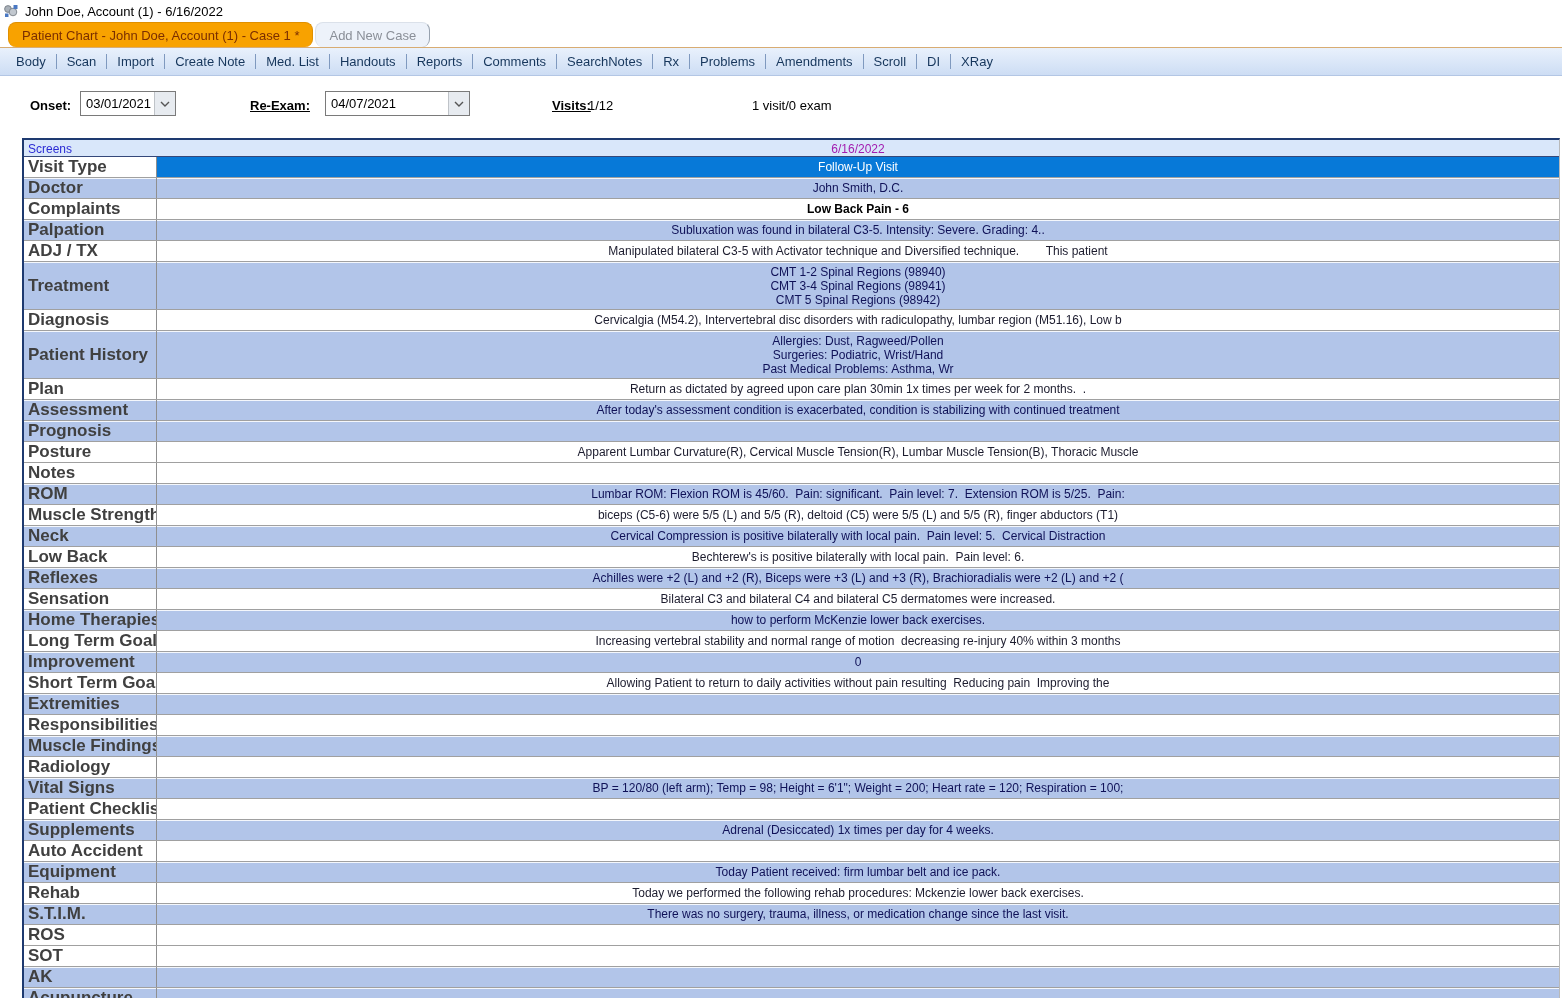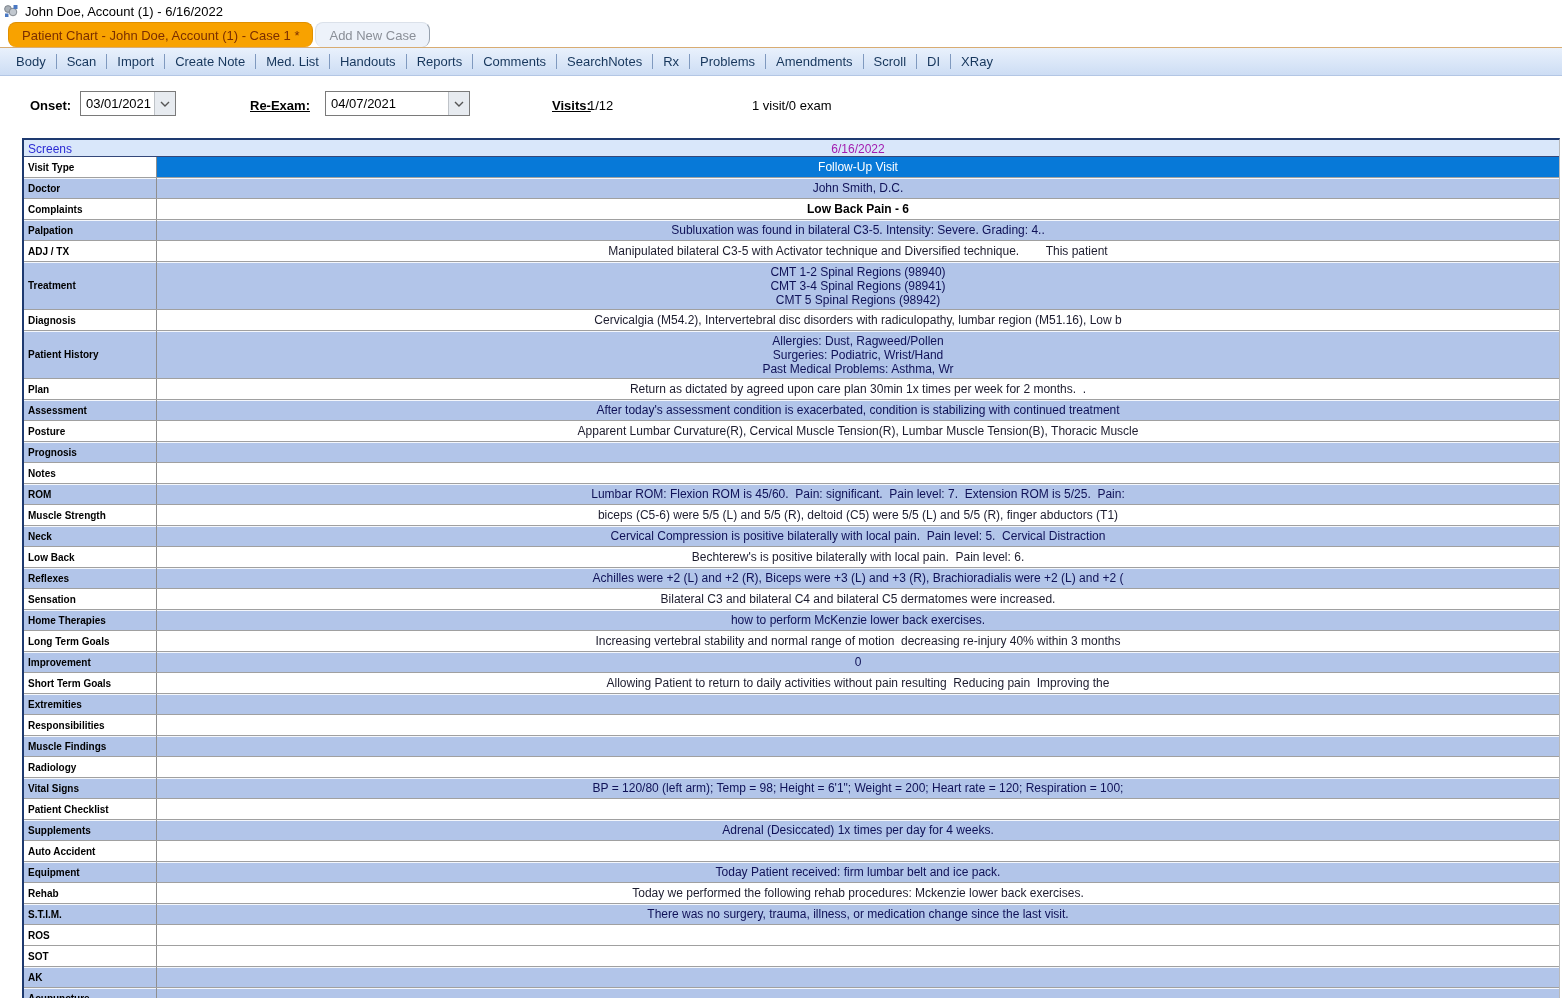--- a/index.html
+++ b/index.html
@@ -41,21 +41,21 @@
     border-top:2px solid #1e3a70; border-left:2px solid #1e3a70; border-right:1px solid #b9b9b9;
     overflow:hidden; }
   .grid-header { height:17px; background:#d9e7fa; border-bottom:1px solid #35487a;
     display:flex; align-items:flex-end; font-size:12px; }
   .screens { width:133px; color:#2b2bd4; padding-left:4px; }
   .hdr-date { flex:1; text-align:center; color:#a21caf; }
   .row { display:flex; height:21px; border-bottom:1px solid #a0a0a0; }
   .row.tall { height:48px; }
   .row.blue { background:#b2c5e9; box-shadow:inset 0 1px 0 rgba(255,255,255,.85); }
   .row.white { background:#fff; }
-  .cell-label { width:133px; font-size:10px; font-weight:bold; color:#000000; padding-left:4px;
+  .cell-label { width:133px; font-size:17px; font-weight:bold; color:#404040; padding-left:4px;
     border-right:1px solid #8f8f8f; display:flex; align-items:center; white-space:nowrap; overflow:hidden; }
   .cell-value { flex:1; font-size:12px; display:flex; flex-direction:column; justify-content:center;
     text-align:center; white-space:pre; overflow:hidden; }
   .row.blue .cell-value { color:#0f1157; }
   .row.white .cell-value { color:#1c1c2e; }
   .cell-value.highlight { background:#0779d8; color:#fff !important; }
   .cell-value.bold { font-weight:bold; color:#000 !important; }
 </style>
 </head>
 <body>
@@ -174,28 +174,28 @@
           <div class="cell-value"><div>Allergies: Dust, Ragweed/Pollen</div><div>Surgeries: Podiatric, Wrist/Hand</div><div>Past Medical Problems: Asthma, Wr</div></div>
         </div>
         <div class="row white">
           <div class="cell-label">Plan</div>
           <div class="cell-value">Return as dictated by agreed upon care plan 30min 1x times per week for 2 months.  .</div>
         </div>
         <div class="row blue">
           <div class="cell-label">Assessment</div>
           <div class="cell-value">After today's assessment condition is exacerbated, condition is stabilizing with continued treatment</div>
         </div>
+        <div class="row blue">
+          <div class="cell-label">Prognosis</div>
+          <div class="cell-value"></div>
+        </div>
         <div class="row white">
           <div class="cell-label">Posture</div>
           <div class="cell-value">Apparent Lumbar Curvature(R), Cervical Muscle Tension(R), Lumbar Muscle Tension(B), Thoracic Muscle</div>
         </div>
-        <div class="row blue">
-          <div class="cell-label">Prognosis</div>
-          <div class="cell-value"></div>
-        </div>
         <div class="row white">
           <div class="cell-label">Notes</div>
           <div class="cell-value"></div>
         </div>
         <div class="row blue">
           <div class="cell-label">ROM</div>
           <div class="cell-value">Lumbar ROM: Flexion ROM is 45/60.  Pain: significant.  Pain level: 7.  Extension ROM is 5/25.  Pain:</div>
         </div>
         <div class="row white">
           <div class="cell-label">Muscle Strength</div>

